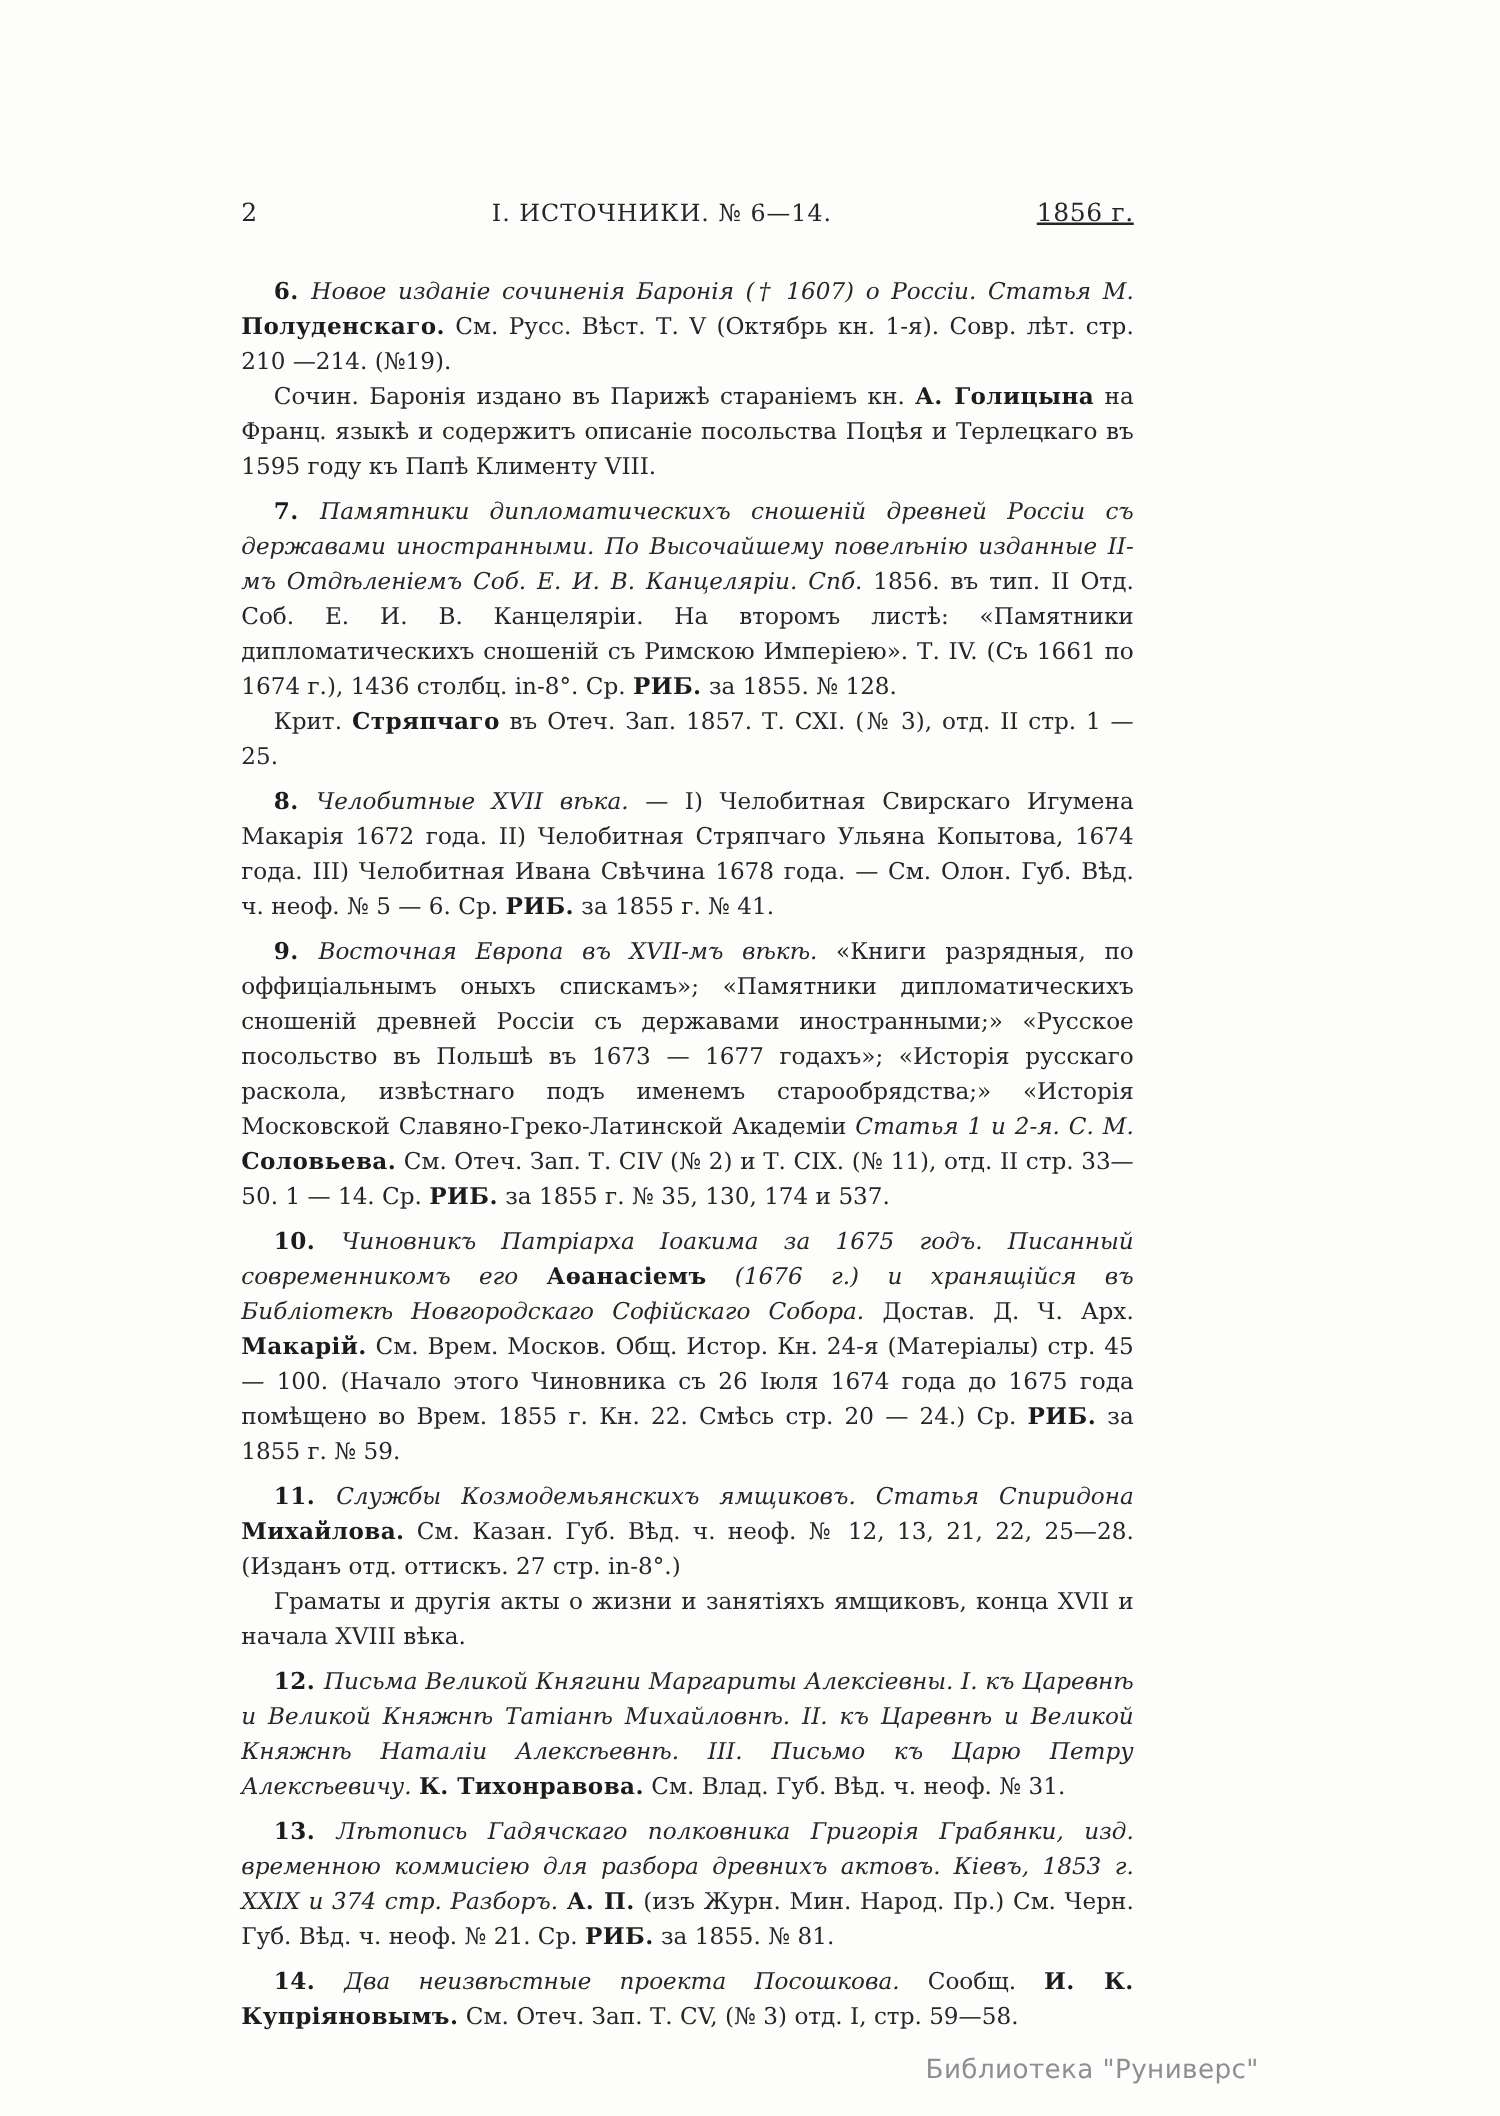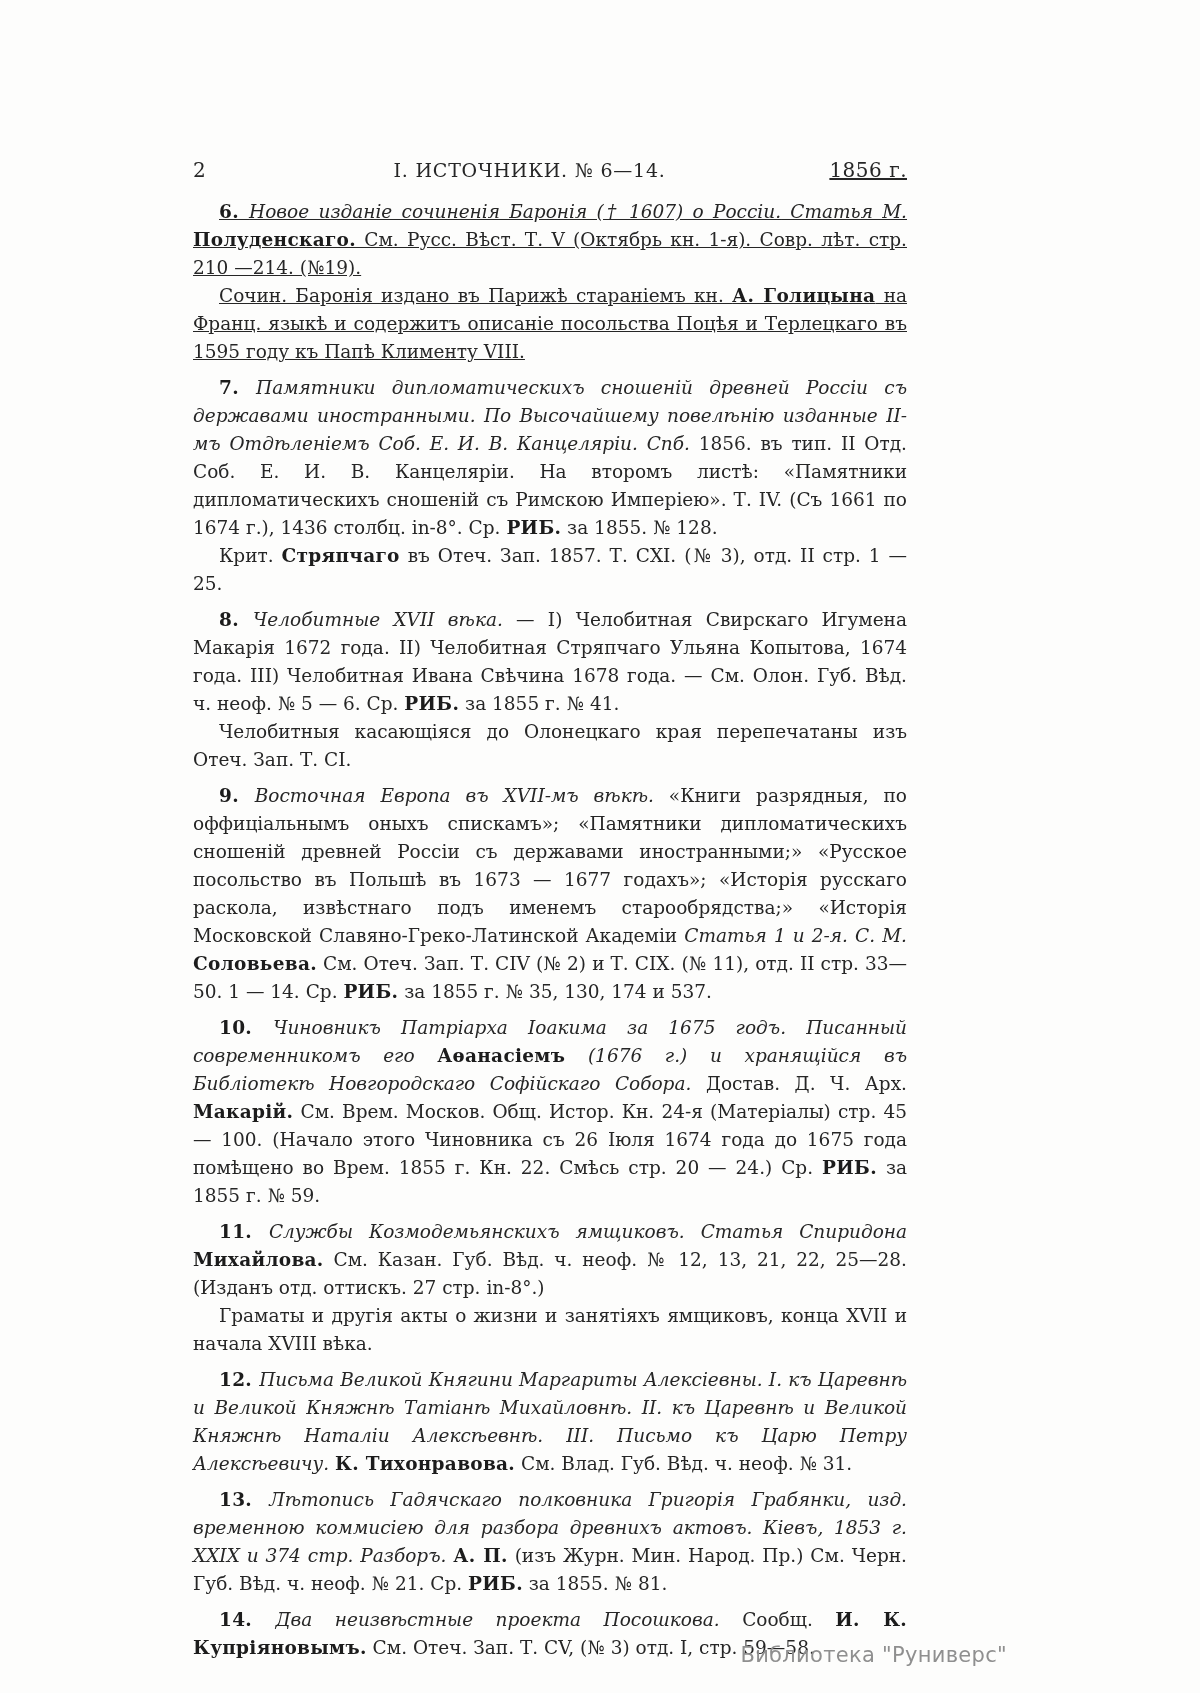--- a/index.html
+++ b/index.html
@@ -43,21 +43,21 @@
   .text-block {
     position: absolute;
     left: 193px;
     top: 198px;
     width: 714px;
     font-size: 18.5px;
     line-height: 28px;
     text-align: justify;
   }
   .entry { margin-top: 8px; }
-  .entry:first-child { margin-top: 0; text-decoration: underline; }
+  .entry:first-child { margin-top: 22px; }
   .para {
     margin: 0;
     text-indent: 26px;
   }
   .run-n { font-style: normal; font-weight: normal; }
   .run-i { font-style: italic; }
   .run-b { font-weight: bold; color: #1c1c1c; letter-spacing: 0.3px; }
   .watermark {
     position: absolute;
     right: 193px;
@@ -82,21 +82,20 @@
       <div class="entry">
         <p class="para"><span class="run-b">6. </span><span class="run-i">Новое изданіе сочиненія Баронія († 1607) о Россіи.</span><span class="run-i"> Статья М. </span><span class="run-b">Полуденскаго.</span><span class="run-n"> См. Русс. Вѣст. Т. V (Октябрь кн. 1-я). Совр. лѣт. стр. 210 —214. (№19).</span></p>
         <p class="para"><span class="run-n">Сочин. Баронія издано въ Парижѣ стараніемъ кн. </span><span class="run-b">А. Голицына</span><span class="run-n"> на Франц. языкѣ и содержитъ описаніе посольства Поцѣя и Терлецкаго въ 1595 году къ Папѣ Клименту VIII.</span></p>
       </div>
       <div class="entry">
         <p class="para"><span class="run-b">7. </span><span class="run-i">Памятники дипломатическихъ сношеній древней Россіи съ державами иностранными. По Высочайшему повелѣнію изданные ІІ-мъ Отдѣленіемъ Соб. Е. И. В. Канцеляріи. Спб.</span><span class="run-n"> 1856. въ тип. II Отд. Соб. Е. И. В. Канцеляріи. На второмъ листѣ: «Памятники дипломатическихъ сношеній съ Римскою Имперіею». Т. IV. (Съ 1661 по 1674 г.), 1436 столбц. in-8°. Ср. </span><span class="run-b">РИБ.</span><span class="run-n"> за 1855. № 128.</span></p>
         <p class="para"><span class="run-n">Крит. </span><span class="run-b">Стряпчаго</span><span class="run-n"> въ Отеч. Зап. 1857. Т. СХІ. (№ 3), отд. II стр. 1 — 25.</span></p>
       </div>
       <div class="entry">
         <p class="para"><span class="run-b">8. </span><span class="run-i">Челобитные XVII вѣка.</span><span class="run-n"> — I) Челобитная Свирскаго Игумена Макарія 1672 года. II) Челобитная Стряпчаго Ульяна Копытова, 1674 года. III) Челобитная Ивана Свѣчина 1678 года. — См. Олон. Губ. Вѣд. ч. неоф. № 5 — 6. Ср. </span><span class="run-b">РИБ.</span><span class="run-n"> за 1855 г. № 41.</span></p>
-        <p class="para"><span class="run-n">Челобитныя касающіяся до Олонецкаго края перепечатаны изъ Отеч. Зап. Т. СІ.</span></p>
       </div>
       <div class="entry">
         <p class="para"><span class="run-b">9. </span><span class="run-i">Восточная Европа въ XVII-мъ вѣкѣ.</span><span class="run-n"> «Книги разрядныя, по оффиціальнымъ оныхъ спискамъ»; «Памятники дипломатическихъ сношеній древней Россіи съ державами иностранными;» «Русское посольство въ Польшѣ въ 1673 — 1677 годахъ»; «Исторія русскаго раскола, извѣстнаго подъ именемъ старообрядства;» «Исторія Московской Славяно-Греко-Латинской Академіи </span><span class="run-i">Статья 1 и 2-я. С. М. </span><span class="run-b">Соловьева.</span><span class="run-n"> См. Отеч. Зап. Т. CIV (№ 2) и Т. CIX. (№ 11), отд. II стр. 33—50. 1 — 14. Ср. </span><span class="run-b">РИБ.</span><span class="run-n"> за 1855 г. № 35, 130, 174 и 537.</span></p>
       </div>
       <div class="entry">
         <p class="para"><span class="run-b">10. </span><span class="run-i">Чиновникъ Патріарха Іоакима за 1675 годъ. Писанный современникомъ его </span><span class="run-b">Аѳанасіемъ</span><span class="run-i"> (1676 г.) и хранящійся въ Библіотекѣ Новгородскаго Софійскаго Собора.</span><span class="run-n"> Достав. Д. Ч. Арх. </span><span class="run-b">Макарій.</span><span class="run-n"> См. Врем. Москов. Общ. Истор. Кн. 24-я (Матеріалы) стр. 45 — 100. (Начало этого Чиновника съ 26 Іюля 1674 года до 1675 года помѣщено во Врем. 1855 г. Кн. 22. Смѣсь стр. 20 — 24.) Ср. </span><span class="run-b">РИБ.</span><span class="run-n"> за 1855 г. № 59.</span></p>
       </div>
       <div class="entry">
         <p class="para"><span class="run-b">11. </span><span class="run-i">Службы Козмодемьянскихъ ямщиковъ. Статья Спиридона </span><span class="run-b">Михайлова.</span><span class="run-n"> См. Казан. Губ. Вѣд. ч. неоф. № 12, 13, 21, 22, 25—28. (Изданъ отд. оттискъ. 27 стр. in-8°.)</span></p>
         <p class="para"><span class="run-n">Граматы и другія акты о жизни и занятіяхъ ямщиковъ, конца XVII и начала XVIII вѣка.</span></p>

